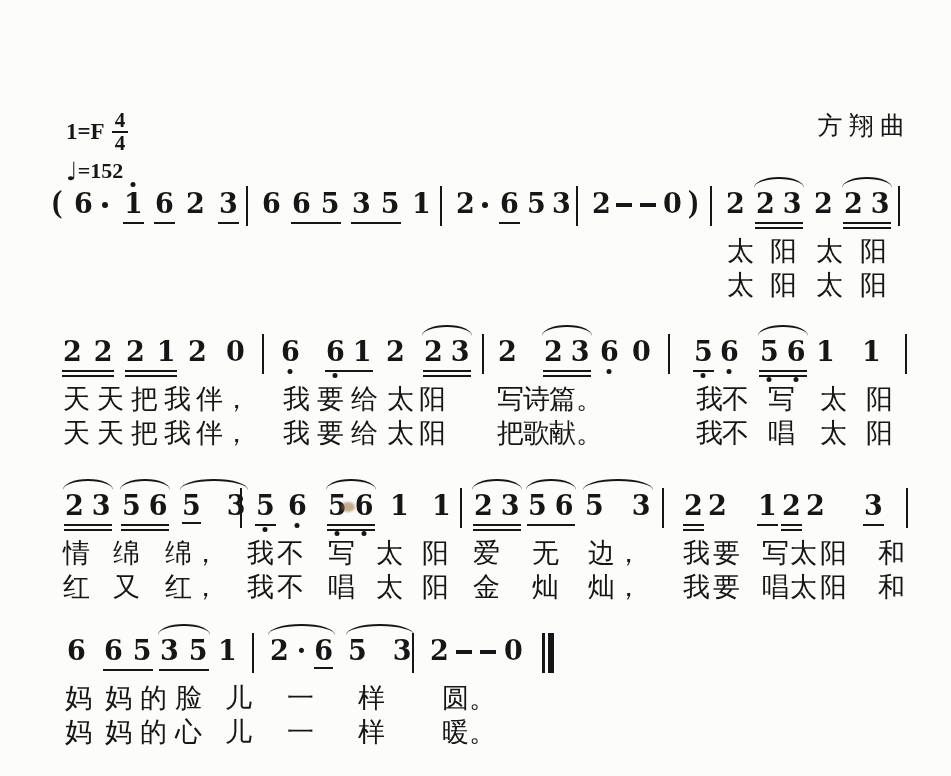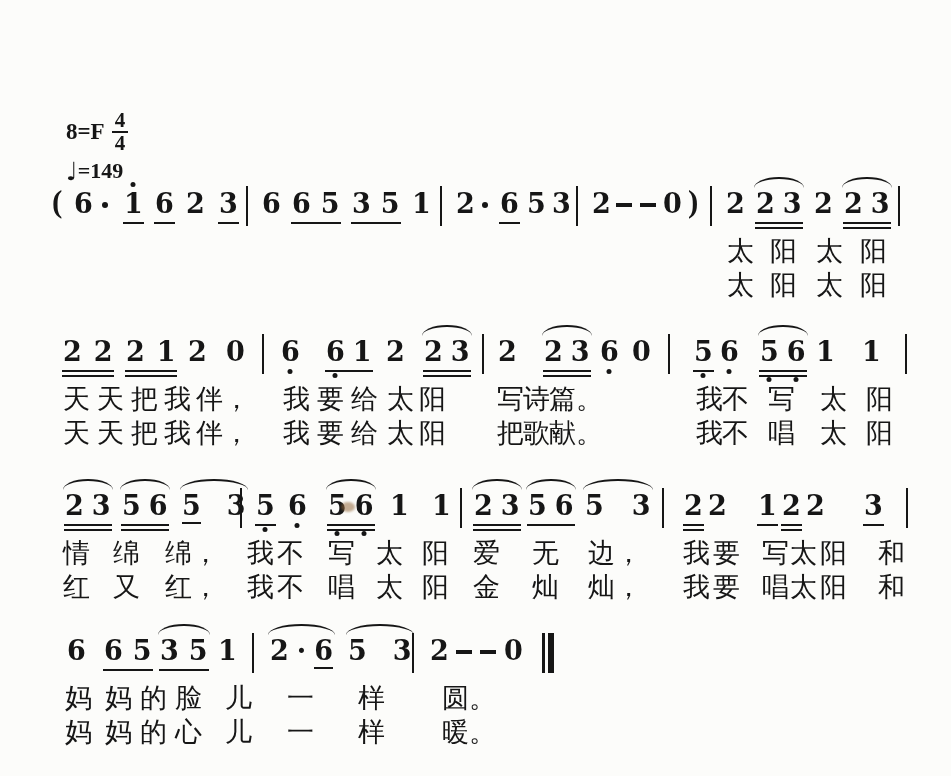--- a/index.html
+++ b/index.html
@@ -57,33 +57,34 @@
     background:rgba(150,105,60,.55);filter:blur(1px);
   }
 </style>
 </head>
 <body>
 
 <div id="sheet">
 
   <div id="keyblock">
     <div id="keyrow">
-      <span id="keysig">8=F</span>
+      <span id="keysig">1=F</span>
       <span class="frac">
         <span class="num">4</span>
         <span class="den">4</span>
       </span>
     </div>
     <div id="temporow">
       <span id="tempo-note">♩</span>
-      <span id="tempo-val">=149</span>
+      <span id="tempo-val">=152</span>
     </div>
   </div>
 
   <div id="credits">
+    <div>方 翔 曲</div>
   </div>
 
   <div id="music-area">
       <div class="music-line" style="top: 190px;">
         <div class="tok paren" style="left: 52px;">(</div>
         <div class="tok note" style="left: 74px;"><span class="nrow">
             <span class="ch">6</span>
           </span></div>
         <div class="tok adot" style="left: 102px;"></div>
         <div class="tok note" style="left: 124px;"><span class="nrow">

